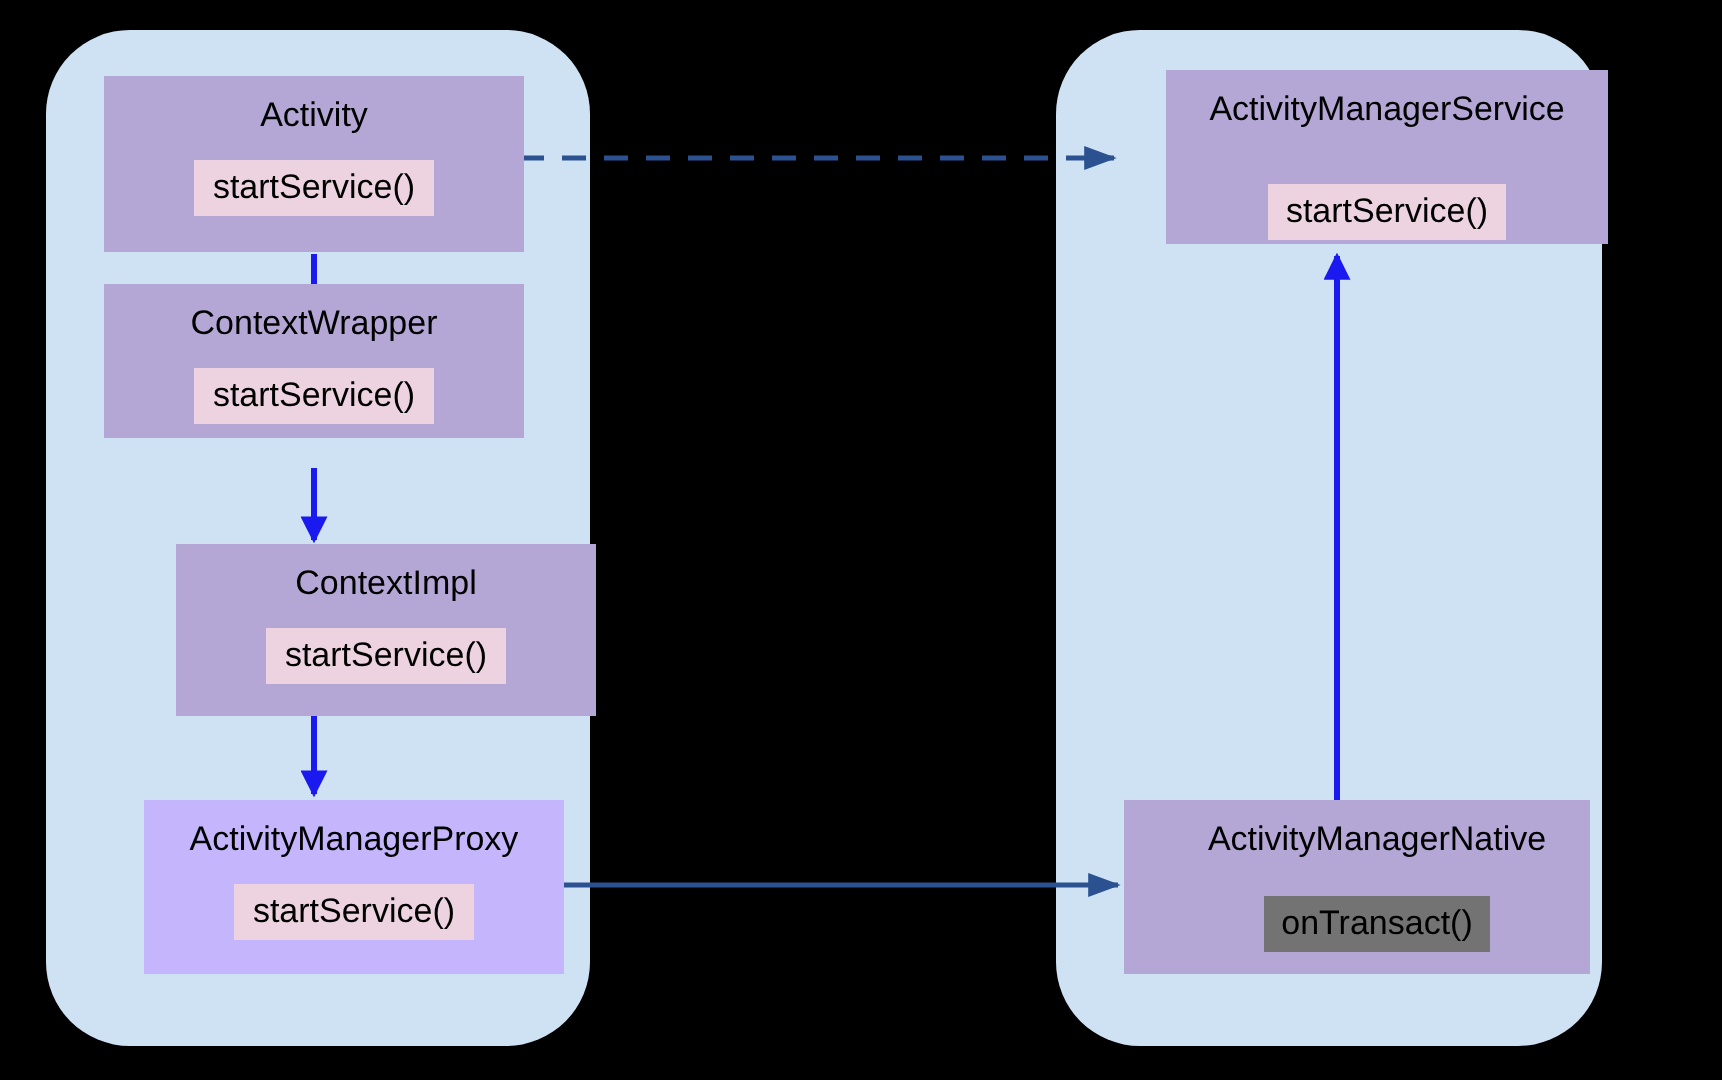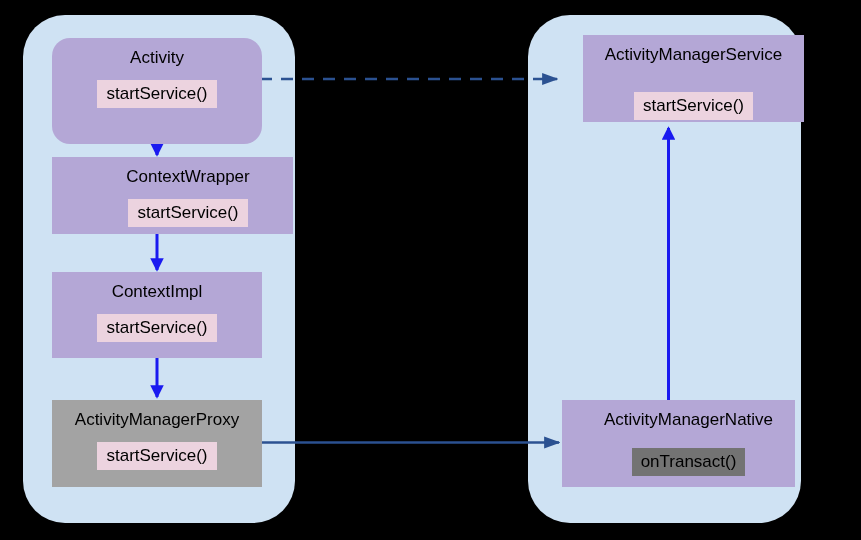--- a/index.html
+++ b/index.html
@@ -35,22 +35,22 @@
     white-space: nowrap;
   }
   .node .method {
     margin-top: 12px;
     padding: 4px 9px;
     white-space: nowrap;
   }
   .node .method.label-low { margin-top: 27px; }
   .node .method.label-mid { margin-top: 18px; }
 
-  .n-activity  { left: 52px;  top: 38px;  width: 210px; height: 106px; border-radius: 18px; }
-  .n-wrapper   { left: 52px;  top: 157px; width: 210px; height: 77px; padding-left: 31px; }
+  .n-activity  { left: 52px;  top: 38px;  width: 210px; height: 88px; }
+  .n-wrapper   { left: 52px;  top: 142px; width: 210px; height: 77px; }
   .n-impl      { left: 52px;  top: 272px; width: 210px; height: 86px; }
   .n-proxy     { left: 52px;  top: 400px; width: 210px; height: 87px; }
   .n-service   { left: 583px; top: 35px;  width: 221px; height: 87px; }
   .n-native    { left: 562px; top: 400px; width: 213px; height: 87px; padding-left: 20px; }
 </style>
 </head>
 <body>
 
 <div class="stage">
 
@@ -84,26 +84,26 @@
   <div class="node n-activity" style="background: rgb(180, 167, 214);">
     <span class="title">Activity</span>
     <span class="method" style="background: rgb(236, 211, 223);">startService()</span>
   </div>
 
   <div class="node n-wrapper" style="background: rgb(180, 167, 214);">
     <span class="title">ContextWrapper</span>
     <span class="method" style="background: rgb(236, 211, 223);">startService()</span>
   </div>
 
-  <div class="node n-impl" style="background: rgb(180, 167, 214);">
+  <div class="node n-impl" style="background: rgb(180, 167, 214); margin-left: 36px;">
     <span class="title">ContextImpl</span>
     <span class="method" style="background: rgb(236, 211, 223);">startService()</span>
   </div>
 
-  <div class="node n-proxy" style="background: #a3a3a3;">
+  <div class="node n-proxy" style="background: #c4b5fd; margin-left: 20px;">
     <span class="title">ActivityManagerProxy</span>
     <span class="method" style="background: rgb(236, 211, 223);">startService()</span>
   </div>
 
   <div class="node n-service" style="background: rgb(180, 167, 214);">
     <span class="title">ActivityManagerService</span>
     <span class="method label-low" style="background: rgb(236, 211, 223);">startService()</span>
   </div>
 
   <div class="node n-native" style="background: rgb(180, 167, 214);">

